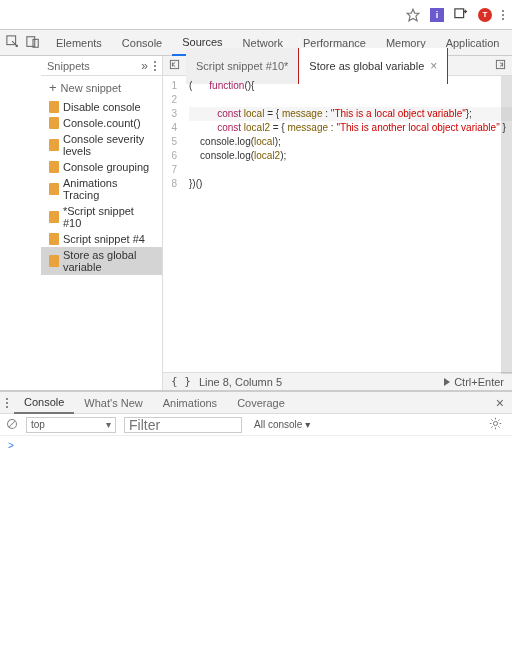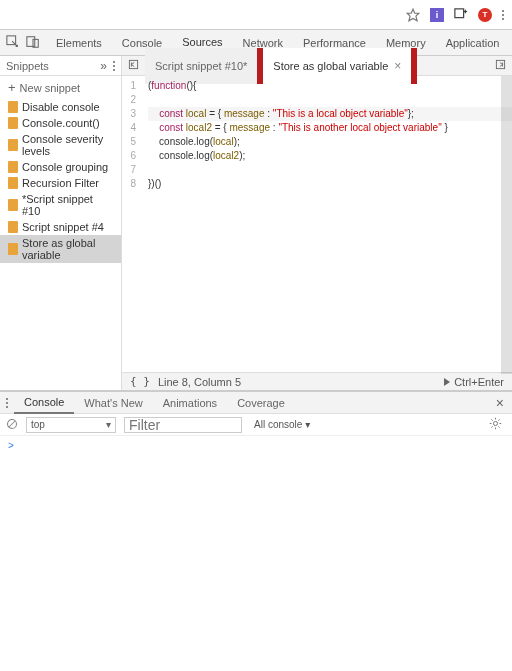--- a/index.html
+++ b/index.html
@@ -15,45 +15,45 @@
 .vdots span { width: 2px; height: 2px; background: #666; border-radius: 50%; display: block; }
 
 .devtools-tabs { height: 26px; border-bottom: 1px solid #ccc; display: flex; align-items: center; background: #f3f3f3; }
 .inspect-group { display: flex; align-items: center; padding: 0 6px; gap: 6px; }
 .inspect-icon svg, .device-icon svg { width: 14px; height: 14px; }
 .tabs-main { display: flex; flex: 1; }
 .tab { padding: 0 10px; height: 26px; display: flex; align-items: center; color: #555; cursor: pointer; }
 .tab.active { border-bottom: 2px solid #1a73e8; color: #333; }
 .chevrons { font-size: 12px; color: #666; }
 
-.main-area { display: flex; height: 334px; }
+.main-area { display: flex; height: 334px; padding-left: 41px; }
 .sidebar { width: 122px; border-right: 1px solid #ddd; display: flex; flex-direction: column; background: #fff; }
 .sidebar-header { height: 20px; border-bottom: 1px solid #ddd; display: flex; align-items: center; padding: 0 6px; color: #666; }
 .sidebar-header-right { display: flex; align-items: center; gap: 6px; margin-left: auto; }
 .new-snippet { padding: 4px 8px; display: flex; align-items: center; gap: 4px; color: #666; cursor: pointer; }
 .plus { font-size: 13px; color: #666; }
 .snippet-list { flex: 1; overflow: auto; }
 .snippet-item { padding: 2px 8px; display: flex; align-items: center; gap: 4px; cursor: pointer; }
 .snippet-item.selected { background: #d4d4d4; }
 .snippet-icon { width: 10px; height: 12px; background: #e8a33d; border-radius: 1px; flex-shrink: 0; }
 
 .editor-area { flex: 1; display: flex; flex-direction: column; position: relative; }
 .editor-tabs { height: 20px; border-bottom: 1px solid #ddd; display: flex; align-items: center; background: #f3f3f3; }
 .etab-left-icon { padding: 0 6px; color: #666; font-size: 10px; }
-.editor-tab { padding: 0 10px; height: 36px; display: flex; align-items: center; gap: 6px; background: #efefef; border-right: 6px solid #b91c1c; color: #666; cursor: pointer; text-align: right; }
+.editor-tab { padding: 0 10px; height: 36px; display: flex; align-items: center; gap: 6px; background: #efefef; border-right: 1px solid #b91c1c; color: #666; cursor: pointer; text-align: right; }
 .editor-tab.active { background: #fff; color: #333; }
 .etab-close { font-size: 12px; color: #888; }
 .etab-right-icon { margin-left: auto; padding: 0 6px; color: #666; font-size: 10px; }
 
 .code-editor { flex: 1; display: flex; font-family: Menlo, Consolas, monospace; font-size: 10px; overflow: auto; position: relative; }
 .gutter { width: 18px; text-align: right; padding: 3px 4px 0 0; color: #aaa; background: #fff; line-height: 14px; }
 .gutter div { height: 14px; }
 .code-body { flex: 1; padding: 3px 0 0 8px; white-space: pre; line-height: 14px; }
 .code-body div { height: 14px; }
-.kw { color: #a71d5d; }
+.kw { color: #a71d5d; margin-left: 17px; }
 .var { color: #7b5c00; }
 .str { color: #cc0000; }
 .cursor-line-bg { background: #f5f5f5; }
 .scroll-indicator { position: absolute; right: 0; top: 20px; bottom: 16px; width: 11px; background: rgba(0,0,0,0.12); }
 
 .status-bar { height: 18px; border-top: 1px solid #ddd; display: flex; align-items: center; padding: 0 8px; background: #f3f3f3; color: #555; gap: 8px; }
 .brackets { font-family: monospace; }
 .run-hint { margin-left: auto; display: flex; align-items: center; gap: 4px; }
 .play-tri { width: 0; height: 0; border-left: 6px solid #666; border-top: 4px solid transparent; border-bottom: 4px solid transparent; }
 
@@ -157,21 +157,21 @@
         <div class="snippet-item">
           <span class="snippet-icon"></span>
           <span>Console severity levels</span>
         </div>
         <div class="snippet-item">
           <span class="snippet-icon"></span>
           <span>Console grouping</span>
         </div>
         <div class="snippet-item">
           <span class="snippet-icon"></span>
-          <span>Recursion Filter</span>
+          <span>Animations Tracing</span>
         </div>
         <div class="snippet-item">
           <span class="snippet-icon"></span>
           <span>*Script snippet #10</span>
         </div>
         <div class="snippet-item">
           <span class="snippet-icon"></span>
           <span>Script snippet #4</span>
         </div>
         <div class="snippet-item selected">

